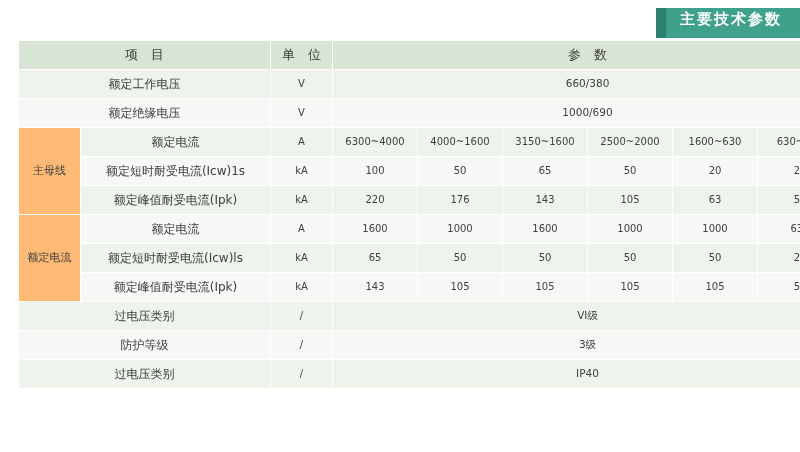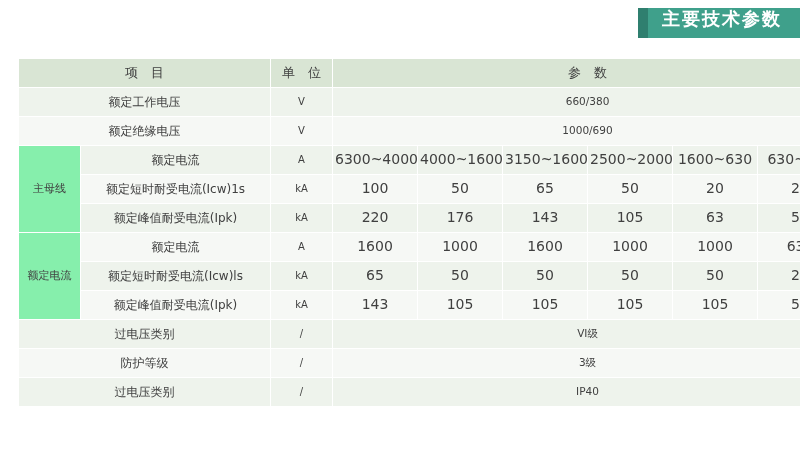--- a/index.html
+++ b/index.html
@@ -25,33 +25,33 @@
     align-items: stretch;
     height: 30px;
   }
   .banner-accent {
     width: 10px;
     background: #2f7f6f;
   }
   .banner-body {
     background: #3fa08b;
     color: #ffffff;
-    font-size: 18px;
+    font-size: 15px;
     font-weight: bold;
     letter-spacing: 2px;
     display: flex;
     align-items: center;
     padding: 0 18px 8px 14px;
   }
 
   
   .table-wrap {
     position: absolute;
     left: 18px;
-    top: 58px;
+    top: 40px;
     width: 764px;
   }
   table.spec {
     border-collapse: collapse;
     width: 100%;
     table-layout: fixed;
     font-size: 10px;
   }
   table.spec td, table.spec th {
     border: 1px solid #ffffff;
@@ -65,26 +65,26 @@
   }
   .hdr {
     background: #d9e5d4;
     font-size: 13px;
     font-weight: bold;
     height: 32px;
   }
   .rowA { background: #eef3ec; }
   .rowB { background: #f6f8f5; }
   .grp {
-    background: #86efac;
+    background: #fdba74;
     font-size: 11px;
   }
   .lbl { font-size: 12px; }
   .unit { font-size: 10px; }
-  .val { font-size: 14px; }
+  .val { font-size: 10px; }
   .wide { font-size: 10.5px; }
 
   
   col.c-item  { width: 190px; }
   col.c-grp   { width: 62px; }
   col.c-unit  { width: 62px; }
   col.c-data  { width: 85px; }
 </style>
 </head>
 <body>

